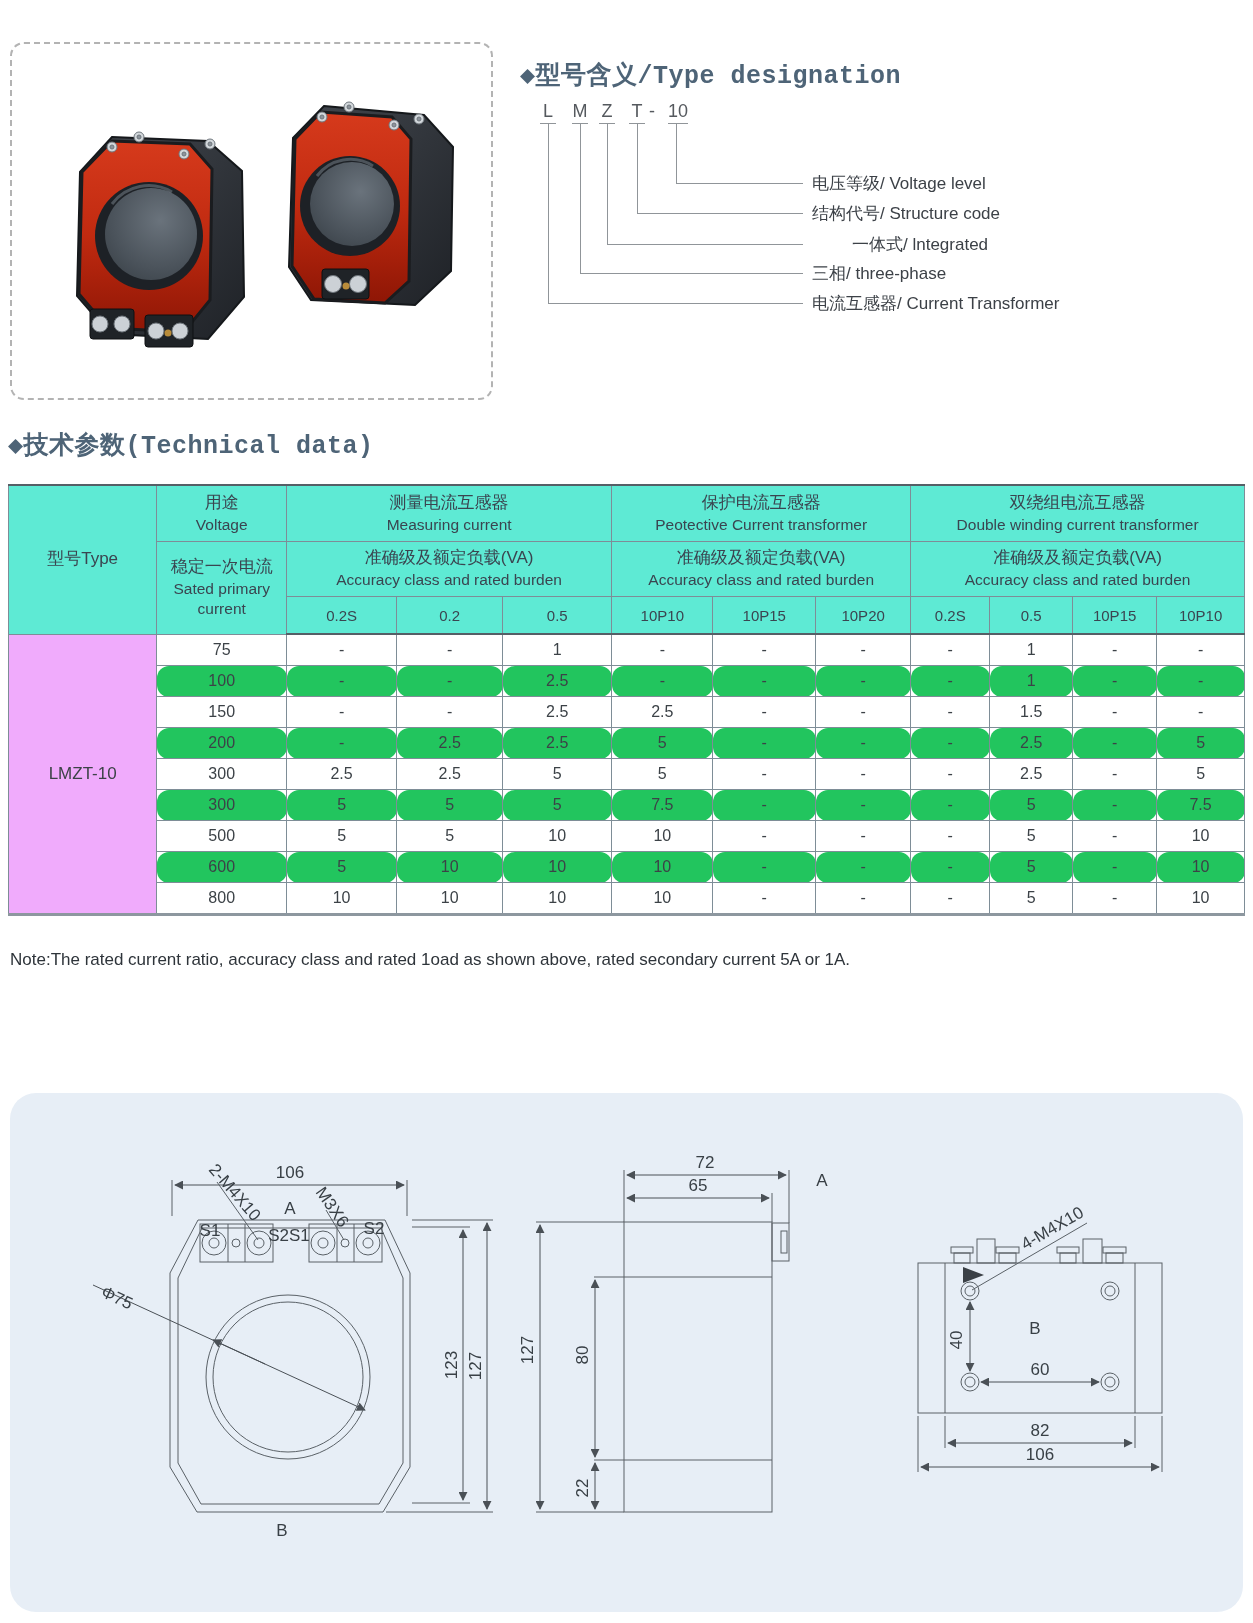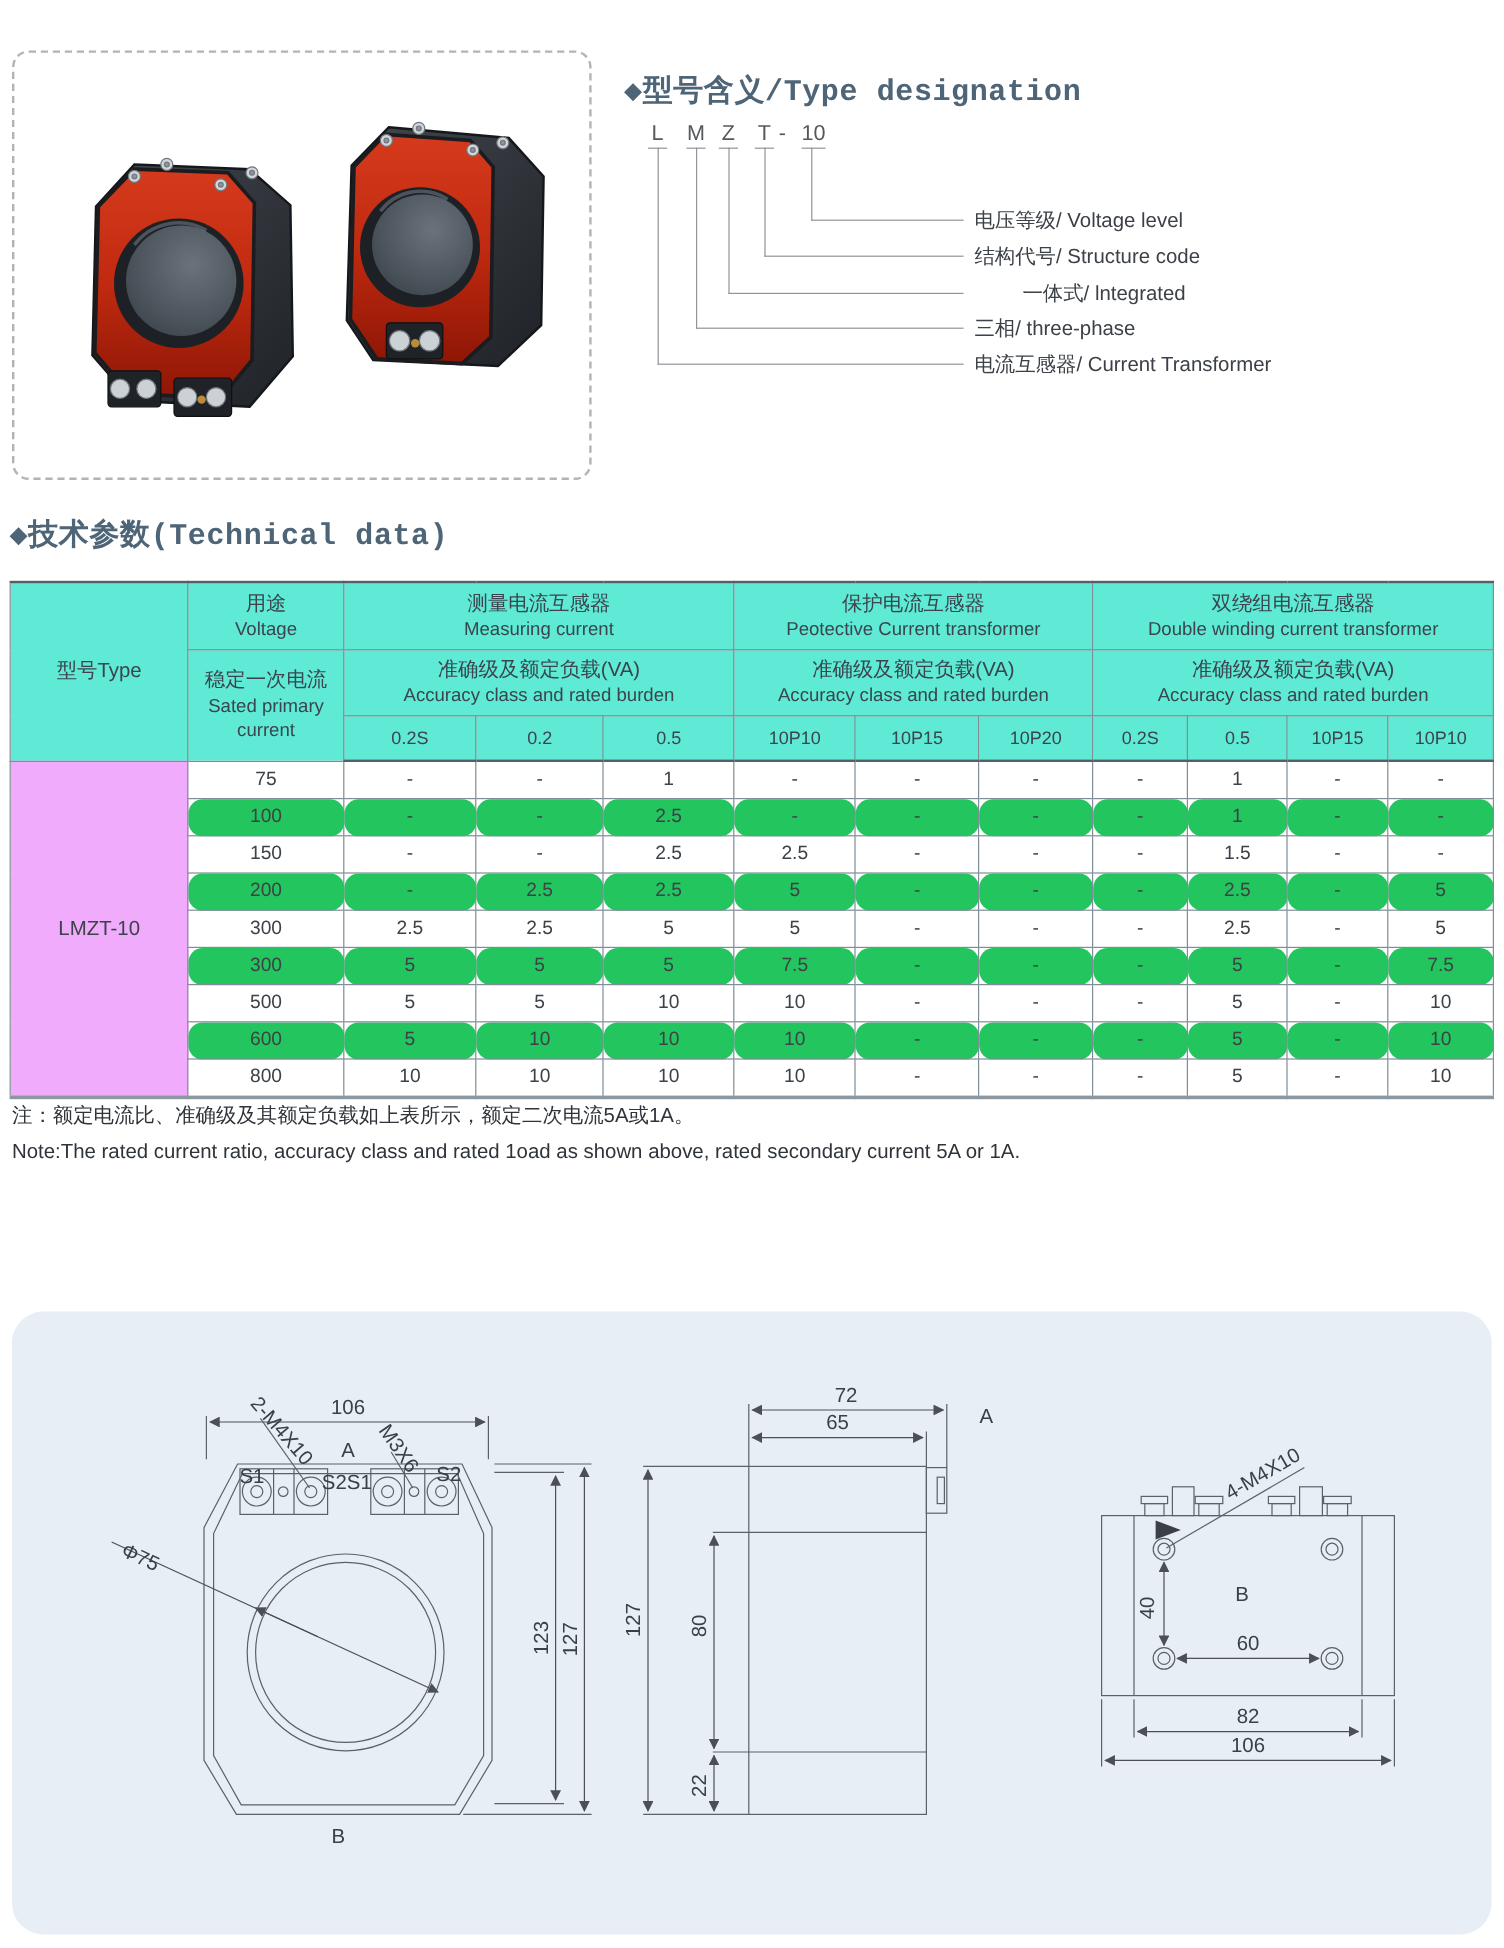--- a/index.html
+++ b/index.html
@@ -322,21 +322,20 @@
           <td>-</td>
           <td>-</td>
           <td>-</td>
           <td>5</td>
           <td>-</td>
           <td>10</td>
       </tr>
     </tbody>
   </table>
 
-  <div class="note" style="top:918px;">注：额定电流比、准确级及其额定负载如上表所示，额定二次电流5A或1A。</div>
   <div class="note" style="top:950px;">Note:The rated current ratio, accuracy class and rated 1oad as shown above, rated secondary current 5A or 1A.</div>
 
 
   <div class="panel"></div>
 
   <svg class="abs" style="left:60px;top:1100px;" width="450" height="460" viewBox="0 0 450 460">
     <defs>
       <marker id="arw1" viewBox="0 0 10 10" refX="9" refY="5" markerWidth="9" markerHeight="9" orient="auto-start-reverse">
         <path d="M0,0L10,5L0,10z" fill="#4a5056"></path>
       </marker>

